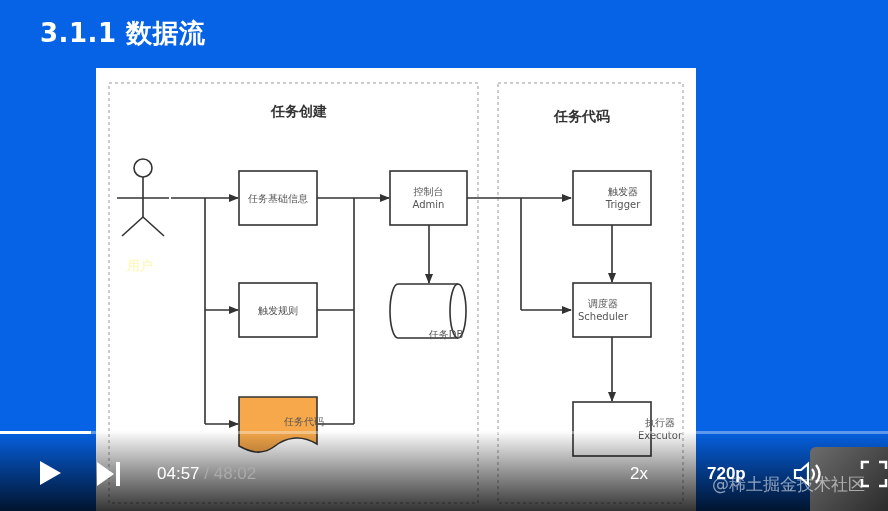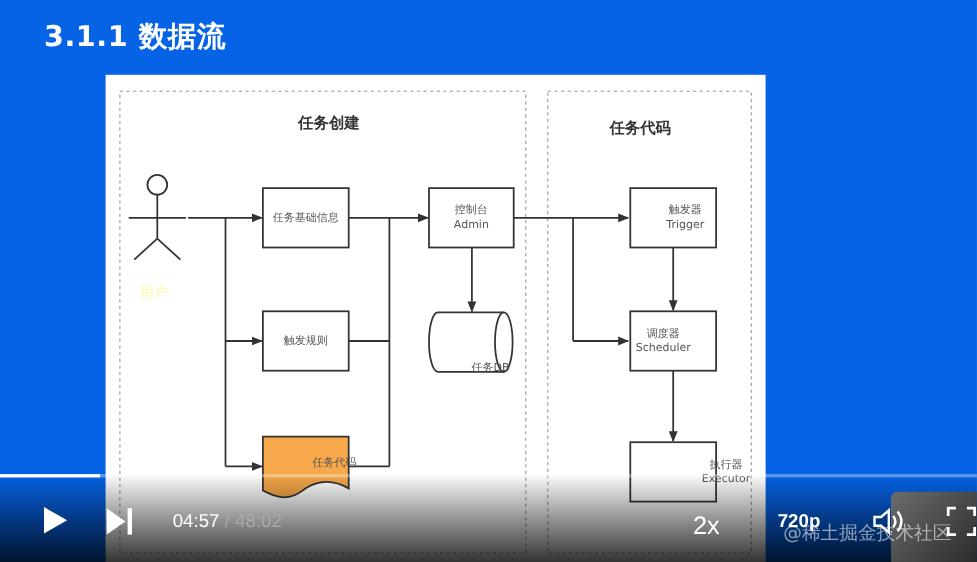--- a/index.html
+++ b/index.html
@@ -11,21 +11,21 @@
   .lbl { position:absolute; color:#555; font-size:10px; text-align:center; line-height:13px; font-family:"DejaVu Sans", sans-serif; white-space:nowrap; }
   .group-title { position:absolute; font-size:14px; font-weight:bold; color:#333; font-family:"DejaVu Sans", sans-serif; }
   .user-label { position:absolute; font-size:13px; font-weight:bold; color:#fef9c3; font-family:"DejaVu Sans", sans-serif; }
   
   .controls-shade { position:absolute; left:0; top:430px; width:888px; height:81px; background:linear-gradient(to bottom, rgba(0,0,0,0) 0%, rgba(0,0,0,0.45) 55%, rgba(0,0,0,0.8) 100%); }
   .progress-track { position:absolute; left:0; top:431px; width:888px; height:3px; background:rgba(255,255,255,0.35); cursor:pointer; }
   .progress-fill { position:absolute; left:0; top:0; height:3px; background:#fff; }
   .ctrl { position:absolute; color:#fff; cursor:pointer; }
   .time { position:absolute; left:157px; top:464px; font-size:17px; color:#fff; font-family:"Liberation Sans", sans-serif; }
   .time .total { color:#aaa; }
-  .speed { left:630px; top:464px; font-size:23px; }
+  .speed { left:630px; top:464px; font-size:17px; }
   .quality { left:707px; top:464px; font-size:17px;font-weight:bold; }
   .watermark { position:absolute; left:712px; top:473px; color:rgba(255,255,255,0.55); font-size:17px; font-family:"DejaVu Sans", sans-serif; pointer-events:none; }
   .pip { position:absolute; left:810px; top:447px; width:78px; height:64px; background:linear-gradient(135deg,#6c6c6c,#2b2b2b); border-radius:6px 0 0 0; }
 </style>
 </head>
 <body>
 
 <div class="slide">
   <div class="slide-title">3.1.1 数据流</div>
   <div class="canvas"></div>

